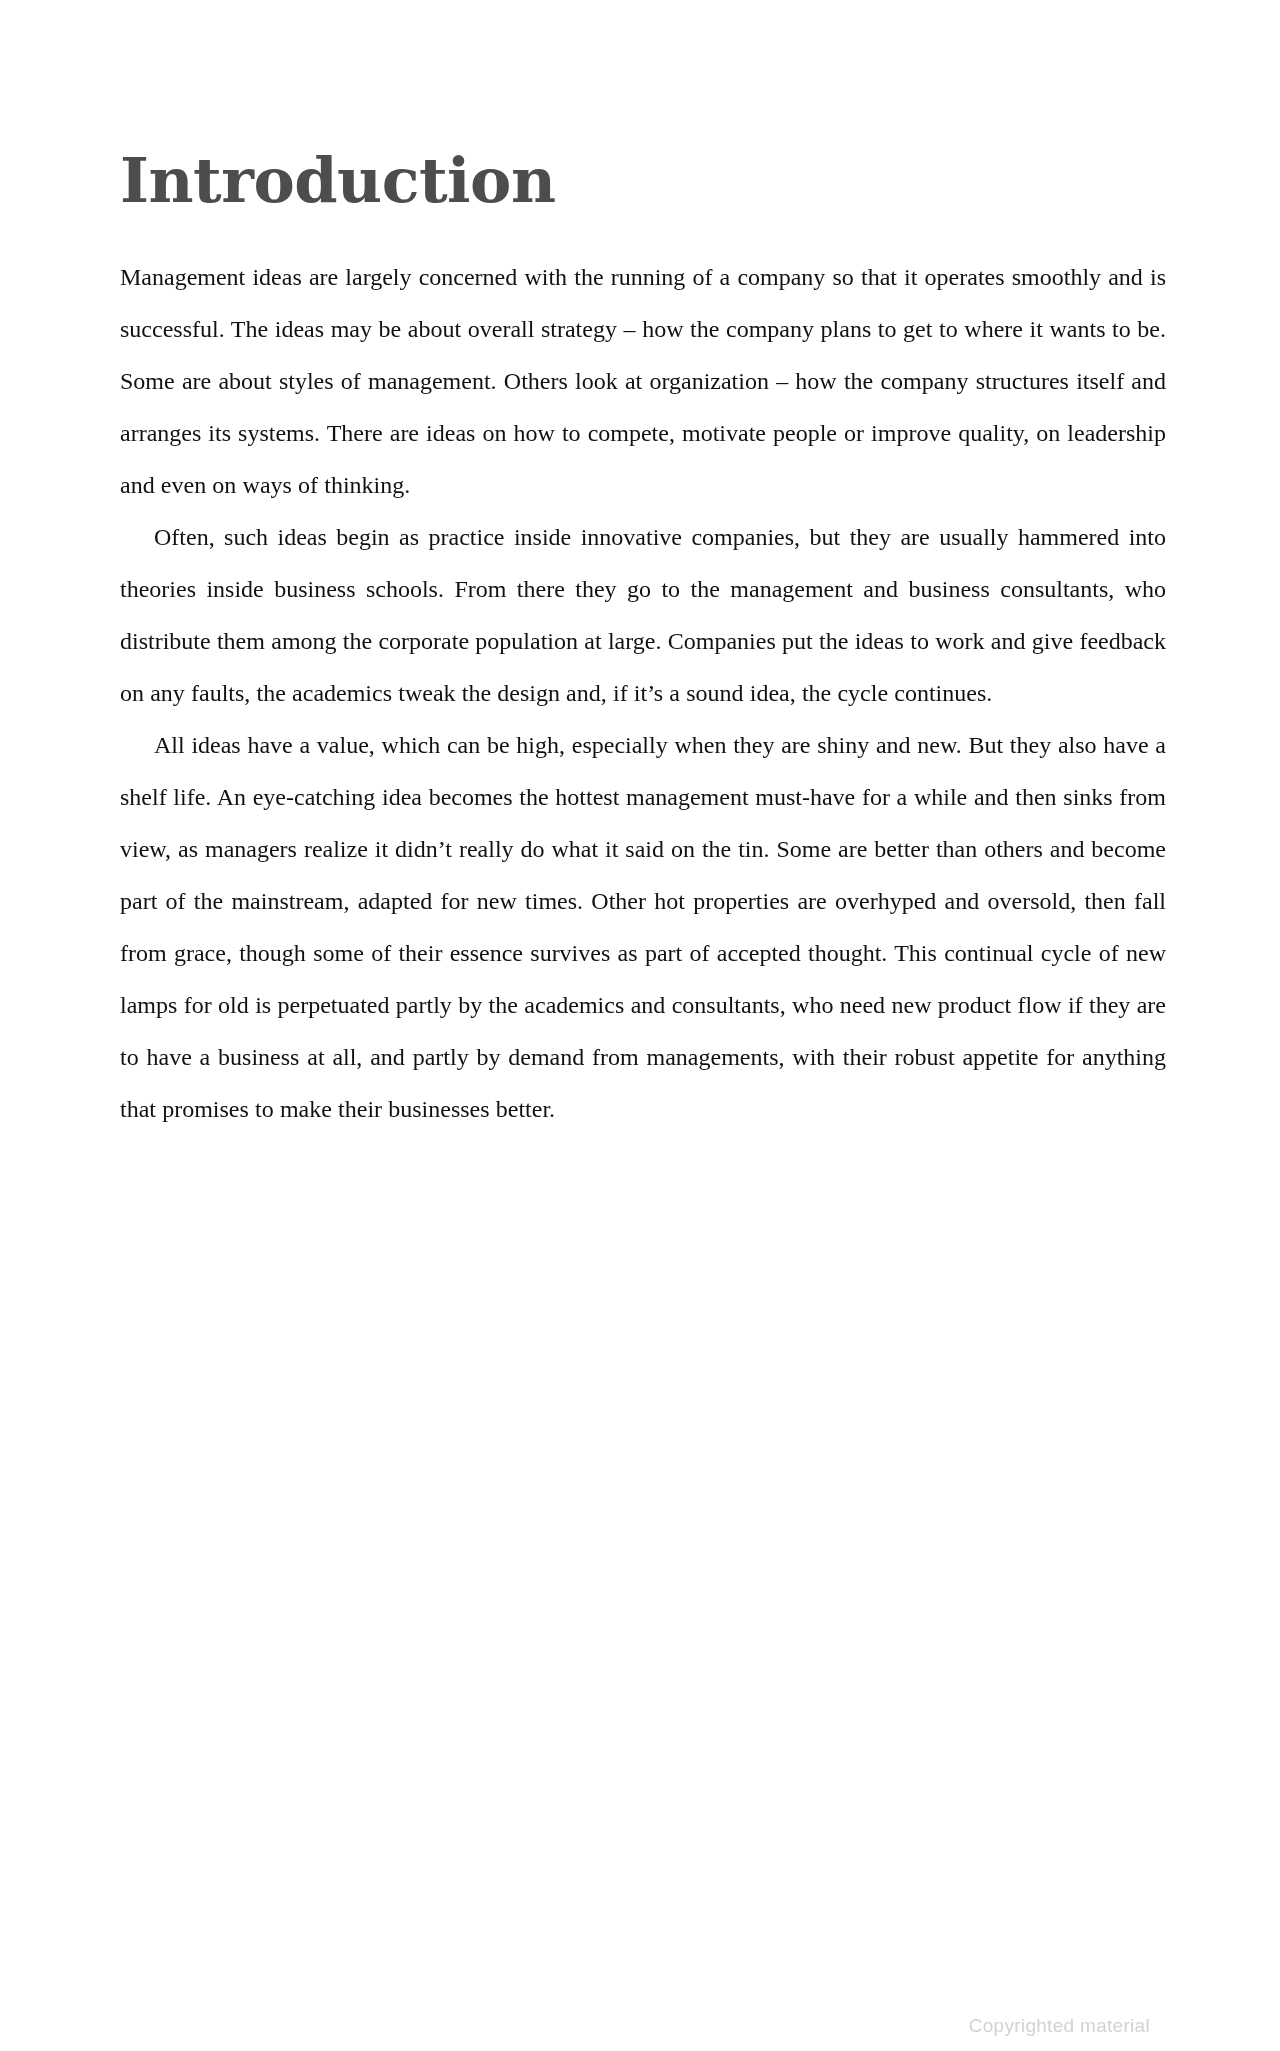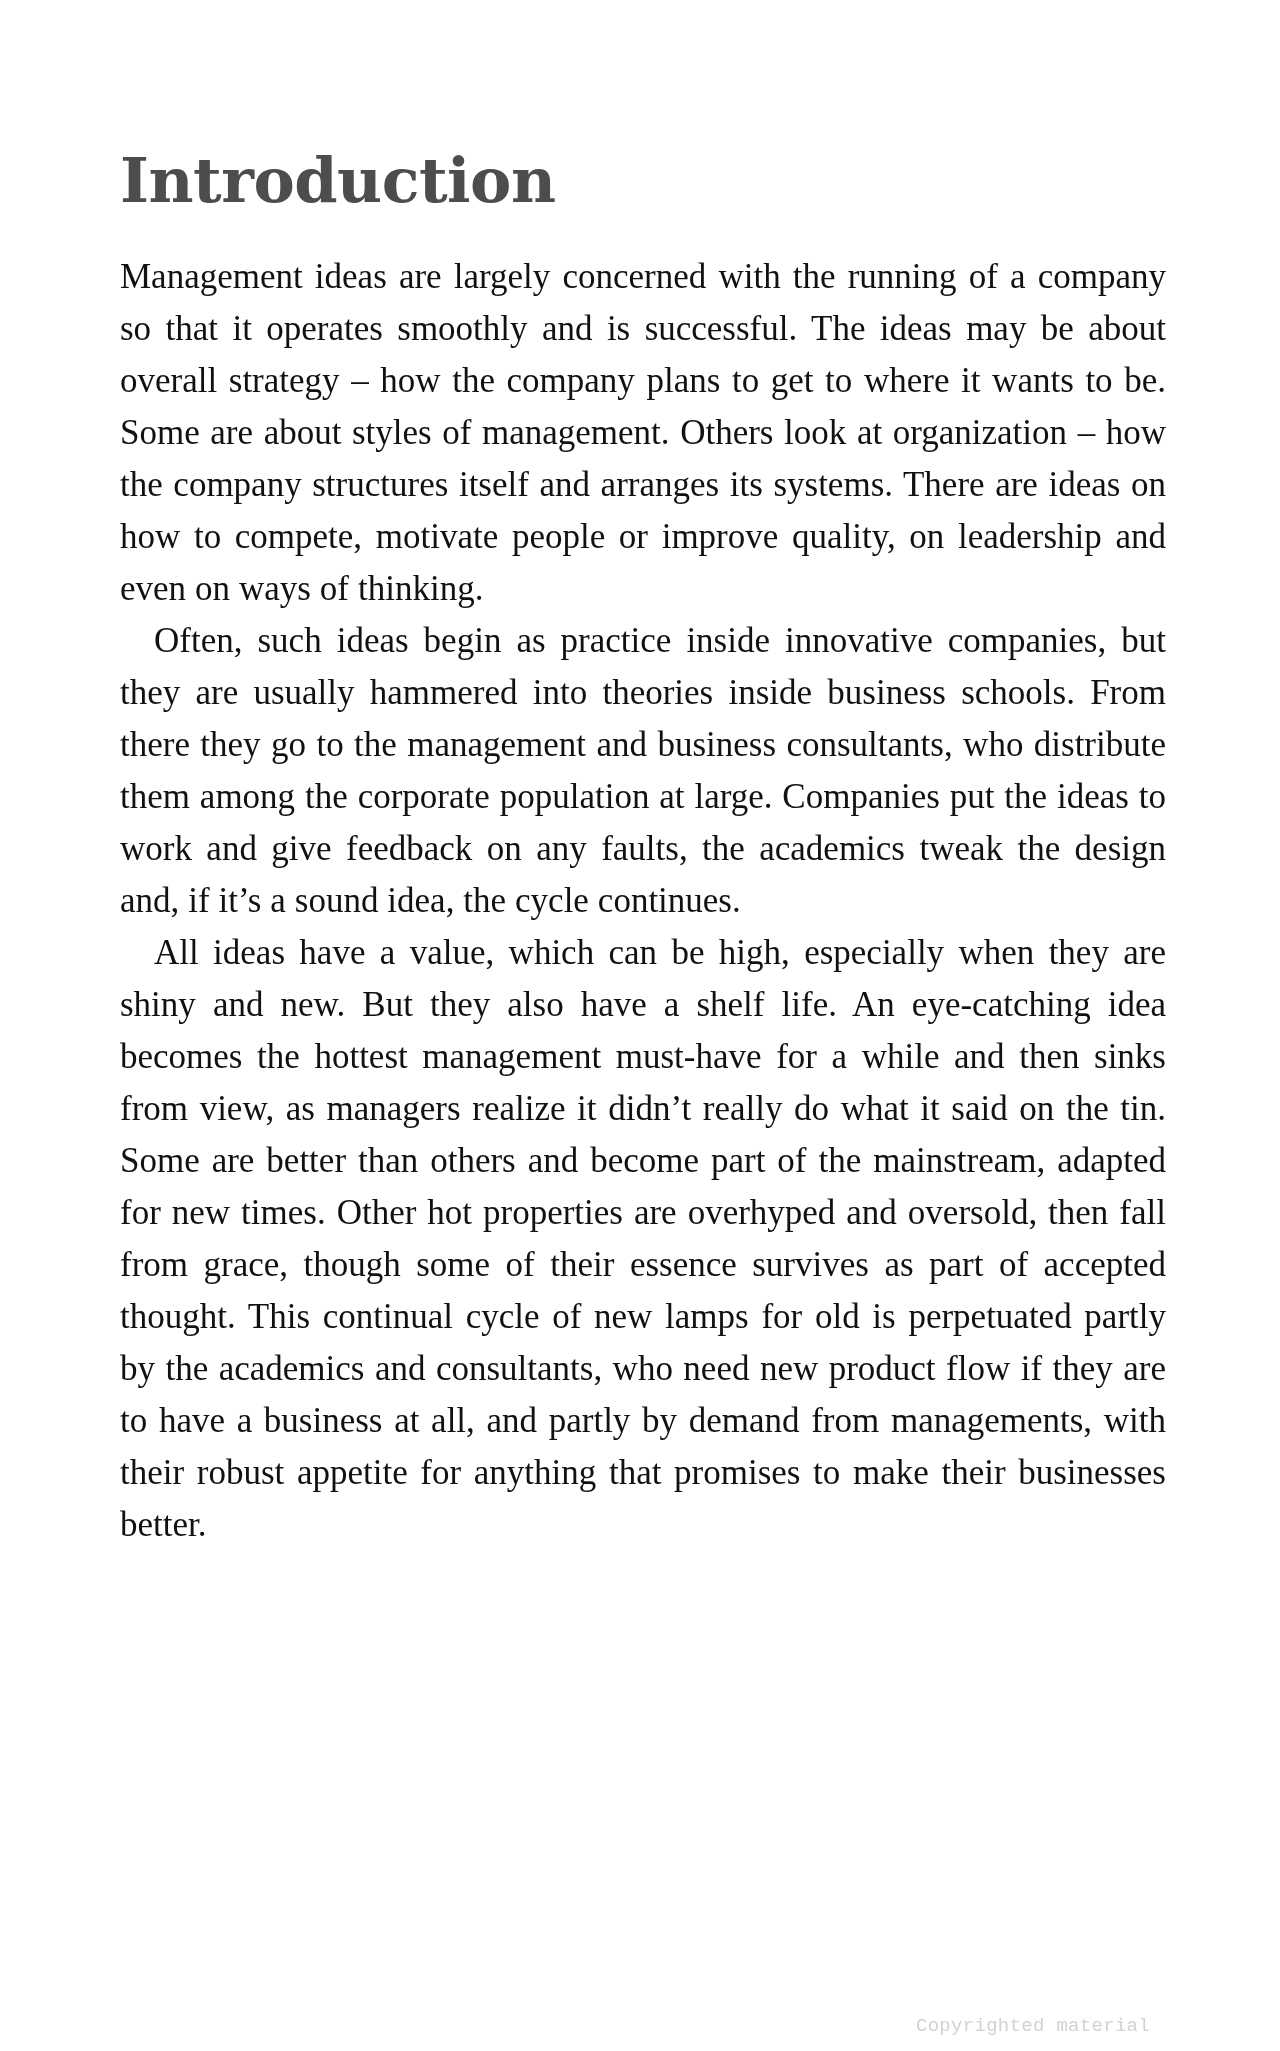--- a/index.html
+++ b/index.html
@@ -31,40 +31,40 @@
     font-size: 62px;
     line-height: 1.05;
     color: #4d4d4d;
     letter-spacing: -0.5px;
     margin: 0 0 38px 0;
     padding: 0;
   }
 
   .body-text {
     font-family: "Liberation Serif", "DejaVu Serif", serif;
-    font-size: 35px;
+    font-size: 24px;
     line-height: 52px;
     color: #111111;
     text-align: justify;
     text-justify: inter-word;
     margin: 0;
     padding: 0;
     hyphens: none;
     word-spacing: 0.2px;
   }
 
   .body-text.indent {
     text-indent: 34px;
   }
 
   .footer-note {
     position: absolute;
     right: 18px;
     bottom: 14px;
-    font-family: Liberation Mono, monospace;
+    font-family: Liberation Sans, sans-serif;
     font-size: 19px;
     color: #d2d2d2;
     letter-spacing: 0.3px;
     white-space: nowrap;
   }
 </style>
 </head>
 <body>
 
 <div class="page">

